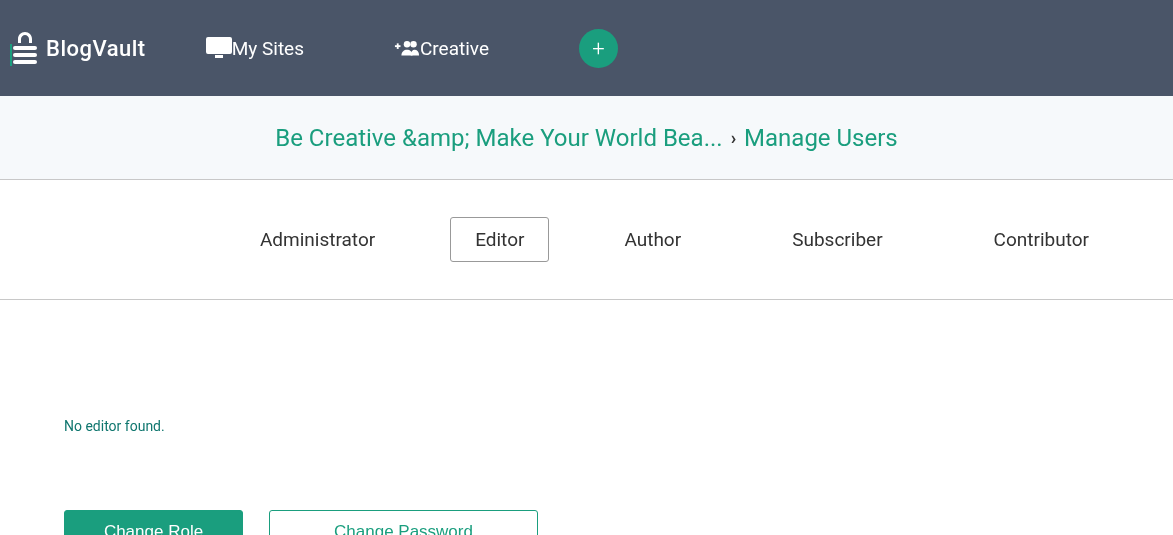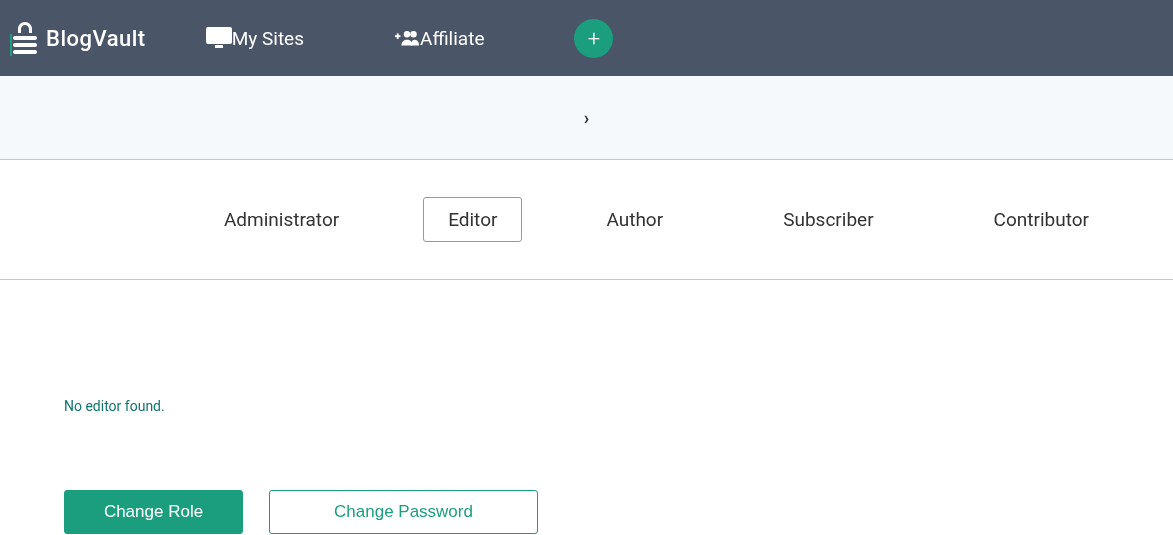--- a/index.html
+++ b/index.html
@@ -9,21 +9,21 @@
     }
     body {
       font-family: -apple-system, BlinkMacSystemFont, "Segoe UI", Roboto, "Helvetica Neue", Arial, sans-serif;
       background: #ffffff;
       width: 1173px;
       height: 535px;
       overflow: hidden;
     }
     .topnav {
       background: #4a5568;
-      height: 76px;
+      height: 96px;
       display: flex;
       align-items: center;
       padding: 0 10px;
     }
     .logo {
       display: flex;
       align-items: center;
       gap: 6px;
       margin-left: 0;
       margin-right: 60px;
@@ -86,21 +86,21 @@
       color: #333333;
       font-size: 18px;
       margin: 0 8px;
       font-weight: bold;
     }
     .tabs-bar {
       height: 120px;
       display: flex;
       align-items: center;
       justify-content: flex-end;
-      gap: 12px;
+      gap: 3px;
       border-bottom: 1px solid #c8c8c8;
       padding-right: 30px;
     }
     .tab {
       font-size: 19px;
       color: #333333;
       cursor: pointer;
       padding: 10px 36px;
       border-radius: 3px;
       margin: 0 18px;
@@ -176,30 +176,32 @@
     <span class="nav-icon">
       <svg width="28" height="18" viewBox="0 0 28 18" fill="#ffffff">
         <line x1="4" y1="4" x2="4" y2="10" stroke="#ffffff" stroke-width="2"></line>
         <line x1="1" y1="7" x2="7" y2="7" stroke="#ffffff" stroke-width="2"></line>
         <circle cx="14" cy="5" r="3.5" fill="#ffffff"></circle>
         <circle cx="21" cy="5" r="3.5" fill="#ffffff"></circle>
         <path d="M 8 17 C 8 13 11 11 14 11 C 17 11 20 13 20 17 Z" fill="#ffffff"></path>
         <path d="M 18 17 C 18 13 20 11 22 11 C 25 11 27 13 27 17 Z" fill="#ffffff"></path>
       </svg>
     </span>
-    <span>Affiliate</span>
+    <span>Creative</span>
   </div>
 
   <div class="add-button">
     <span>+</span>
   </div>
 </div>
 
 <div class="breadcrumb-bar">
+  <span class="breadcrumb-link">Be Creative &amp;amp; Make Your World Bea...</span>
   <span class="breadcrumb-sep">›</span>
+  <span class="breadcrumb-link">Manage Users</span>
 </div>
 
 <div class="tabs-bar">
   <div class="tab">Administrator</div>
   <div class="tab active">Editor</div>
   <div class="tab">Author</div>
   <div class="tab">Subscriber</div>
   <div class="tab">Contributor</div>
 </div>
 

